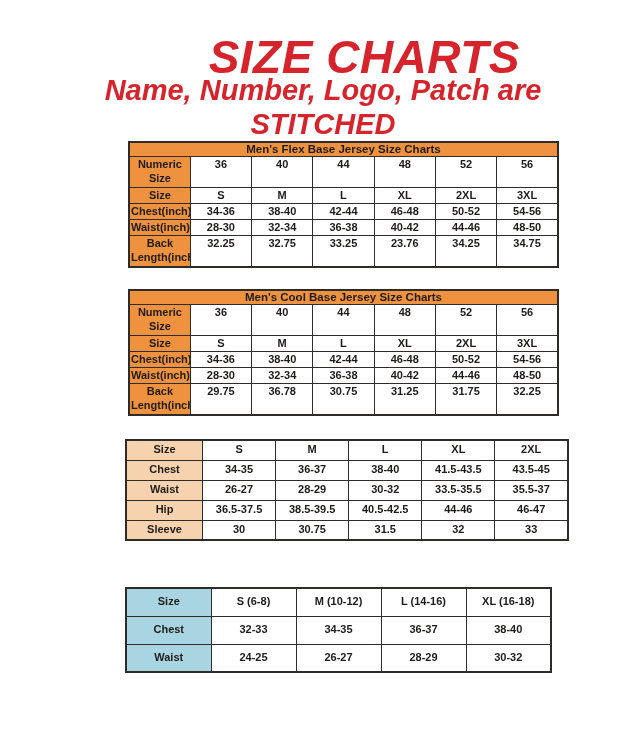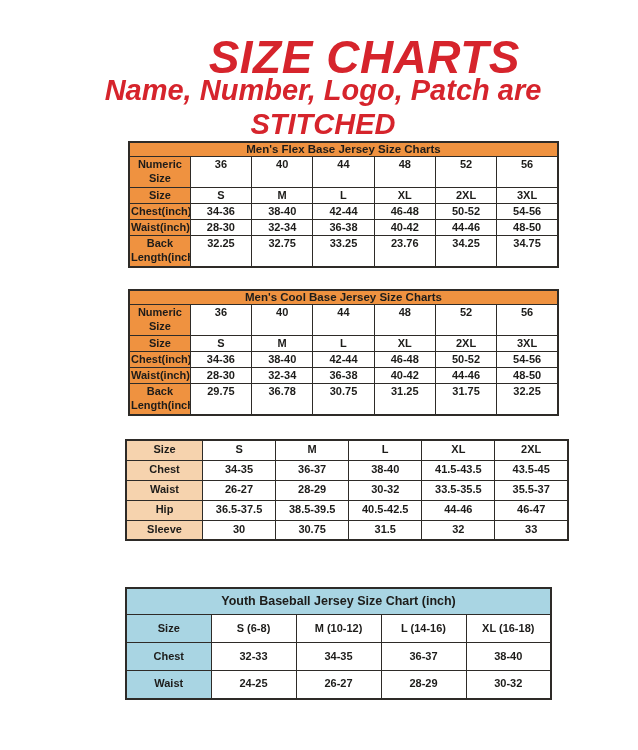--- a/index.html
+++ b/index.html
@@ -219,23 +219,20 @@
             <td class="value-cell">31.5</td>
             <td class="value-cell">32</td>
             <td class="value-cell">33</td>
           </tr>
         </tbody>
       </table>
     </div>
   <div id="table-3" class="table-holder">
       <table class="size-table theme-blue">
         <tbody>
-          <tr class="title-row">
-            <th colspan="5" class="title-cell">Youth Baseball Jersey Size Chart (inch)</th>
-          </tr>
           <tr class="data-row">
             <th class="label-cell">Size</th>
             <td class="value-cell">S (6-8)</td>
             <td class="value-cell">M (10-12)</td>
             <td class="value-cell">L (14-16)</td>
             <td class="value-cell">XL (16-18)</td>
           </tr>
           <tr class="data-row">
             <th class="label-cell">Chest</th>
             <td class="value-cell">32-33</td>

